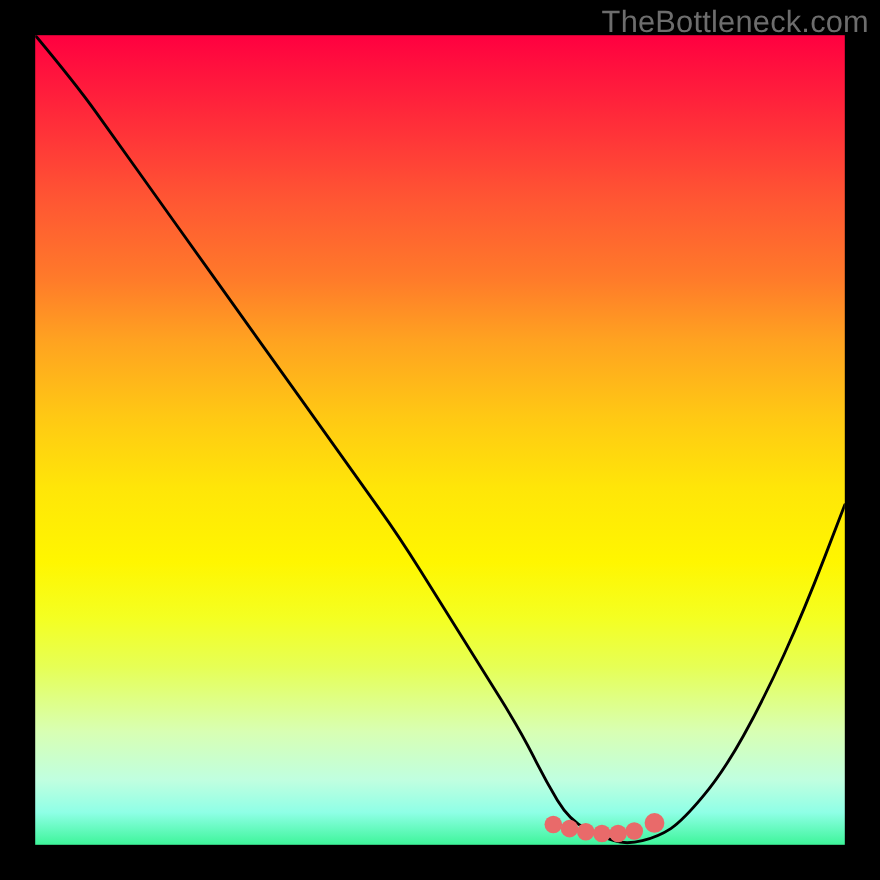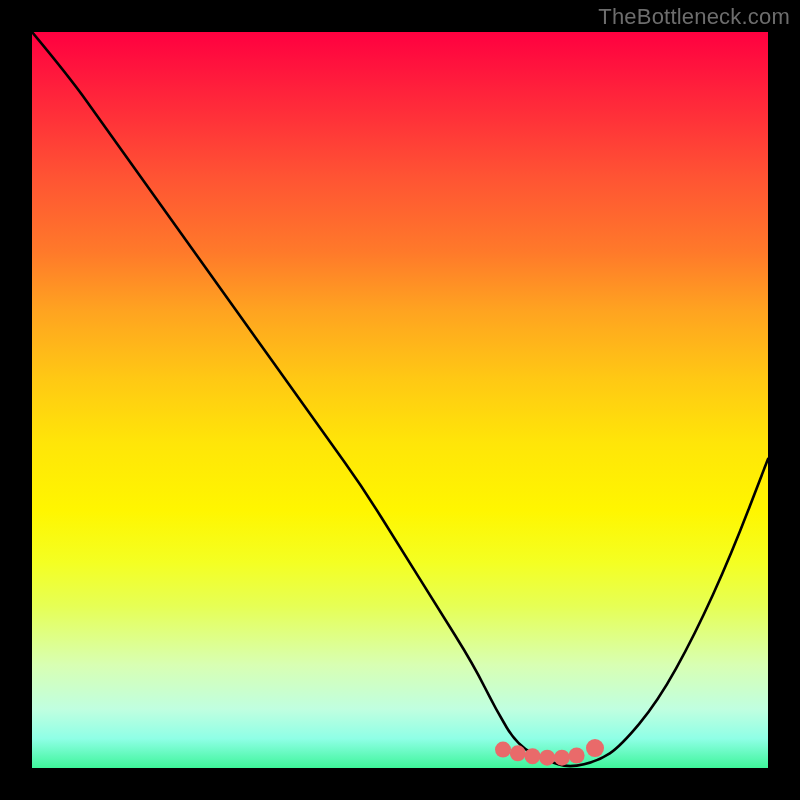--- a/index.html
+++ b/index.html
@@ -46,21 +46,21 @@
     left: 0;
     top: 0;
     width: 736px;
     height: 736px;
   }
   .watermark {
     position: absolute;
     top: 4px;
     right: 10px;
     color: #6d6d6d;
-    font-size: 22px;
+    font-size: 28px;
     font-weight: 500;
     letter-spacing: 0.2px;
     pointer-events: none;
   }
 </style>
 </head>
 <body>
 
 <div class="frame">
   <div class="plot">

